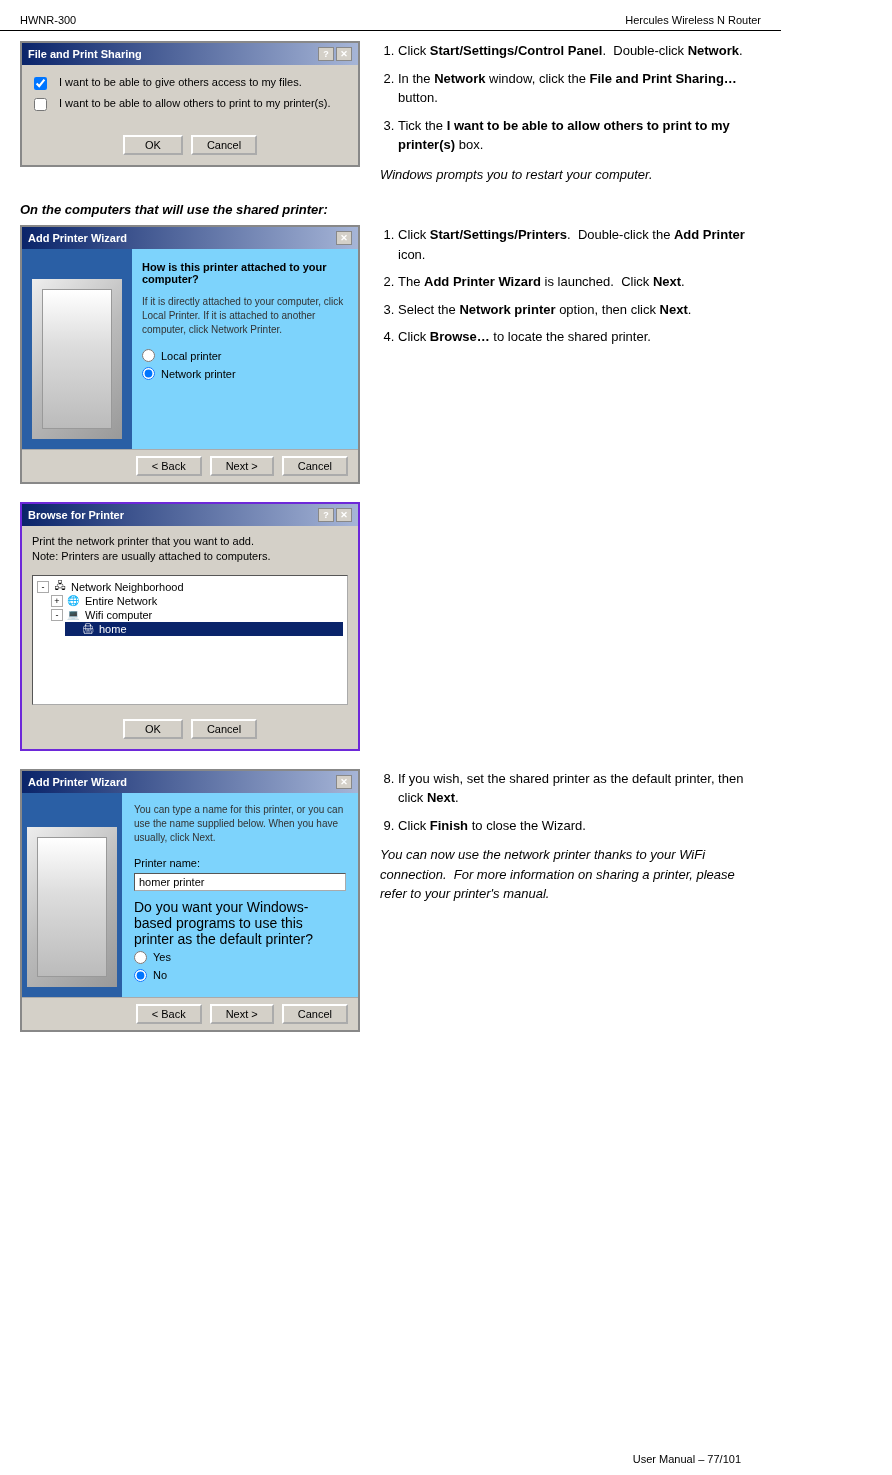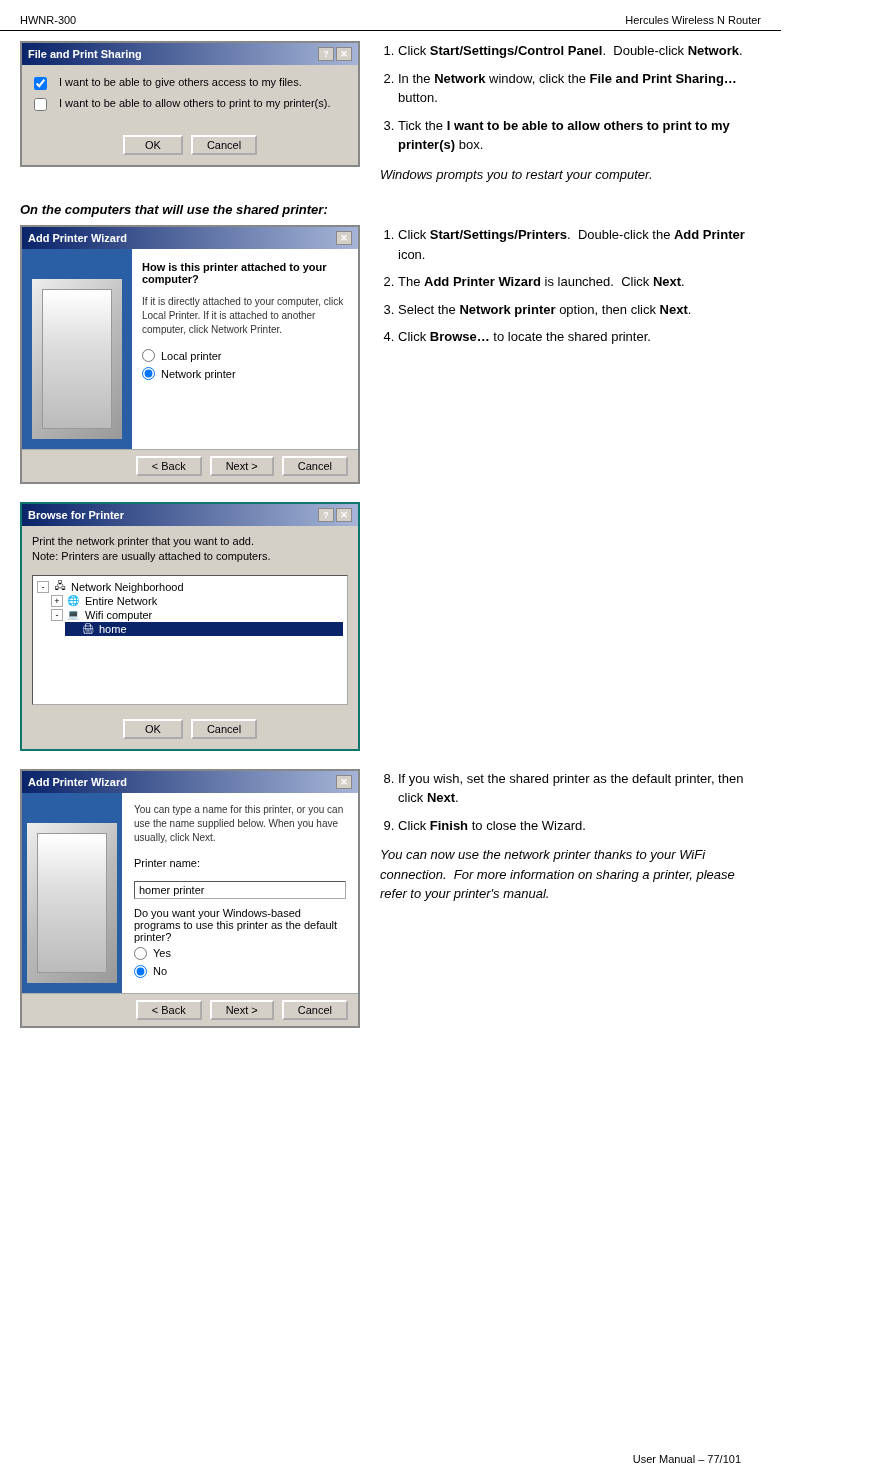--- a/index.html
+++ b/index.html
@@ -141,21 +141,21 @@
     
     .wizard-dialog {
       border: 2px solid #888;
       background: #d4d0c8;
       font-family: 'Tahoma', Arial, sans-serif;
       font-size: 11px;
       width: 340px;
     }
     .wizard-body {
       display: flex;
-      background: #ffffff;
+      background: #7dd3fc;
       min-height: 200px;
     }
     .wizard-sidebar {
       width: 110px;
       background: #2a5fa5;
       display: flex;
       align-items: flex-end;
       justify-content: center;
       padding: 10px 5px;
     }
@@ -202,21 +202,21 @@
       background: #d4d0c8;
       padding: 6px 10px;
       display: flex;
       justify-content: flex-end;
       gap: 8px;
       border-top: 1px solid #aaa;
     }
 
     
     .browse-dialog {
-      border: 2px solid #0f766e;
+      border: 2px solid #6d28d9;
       background: #d4d0c8;
       font-family: 'Tahoma', Arial, sans-serif;
       font-size: 11px;
       width: 340px;
     }
     .browse-desc {
       padding: 8px 10px 4px;
       font-size: 11px;
       line-height: 1.4;
     }
@@ -269,34 +269,34 @@
 
     
     .wizard2-content {
       padding: 10px 12px;
     }
     .wizard2-row {
       margin-bottom: 8px;
     }
     .wizard2-label {
       font-size: 11px;
-      margin-bottom: 12px;
+      margin-bottom: 4px;
     }
     .wizard2-input {
       width: 100%;
       background: white;
       border: 1px inset #aaa;
       padding: 2px 4px;
       font-size: 11px;
     }
     .wizard2-radio-group {
       margin-top: 8px;
     }
     .wizard2-radio-label {
-      font-size: 11px;
+      font-size: 14px;
       margin-bottom: 4px;
     }
   </style>
 </head>
 <body>
 
 <div class="page">
 
   <div class="header">
     <span>HWNR-300</span>

